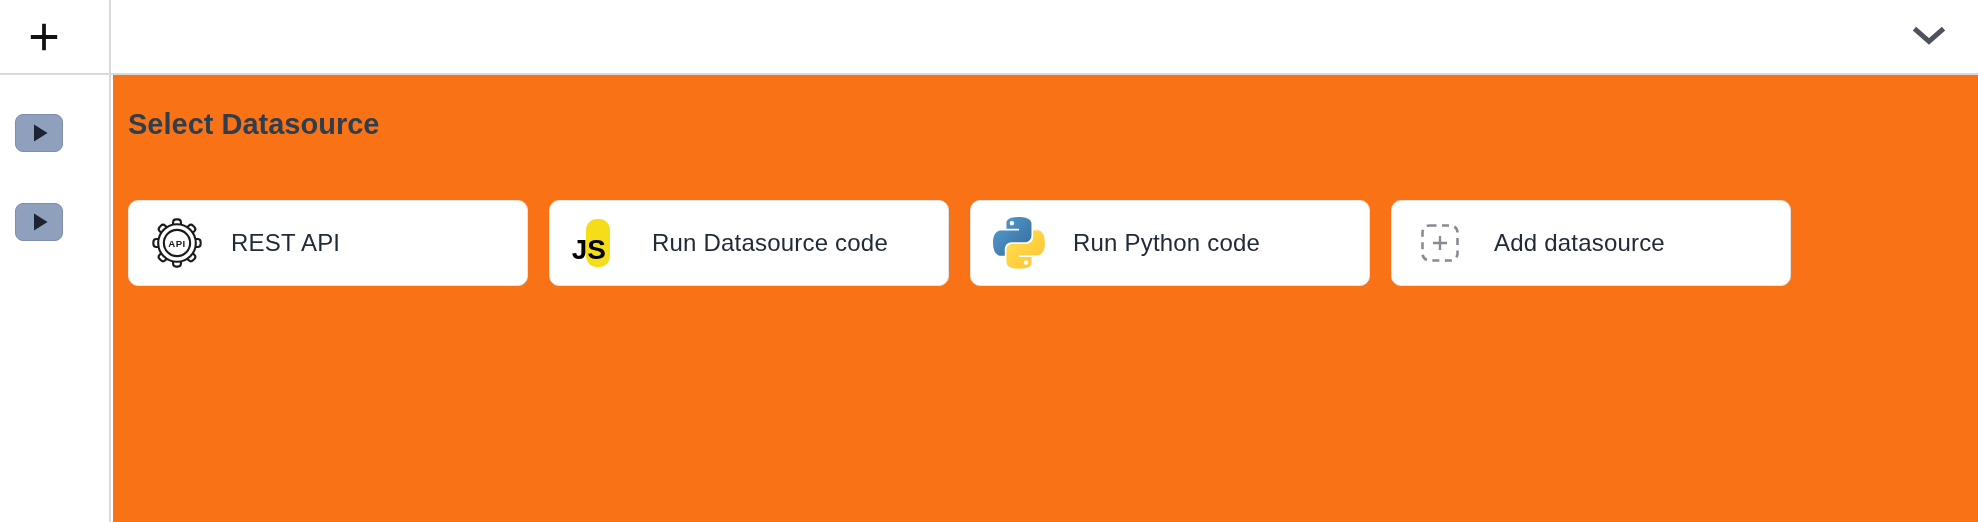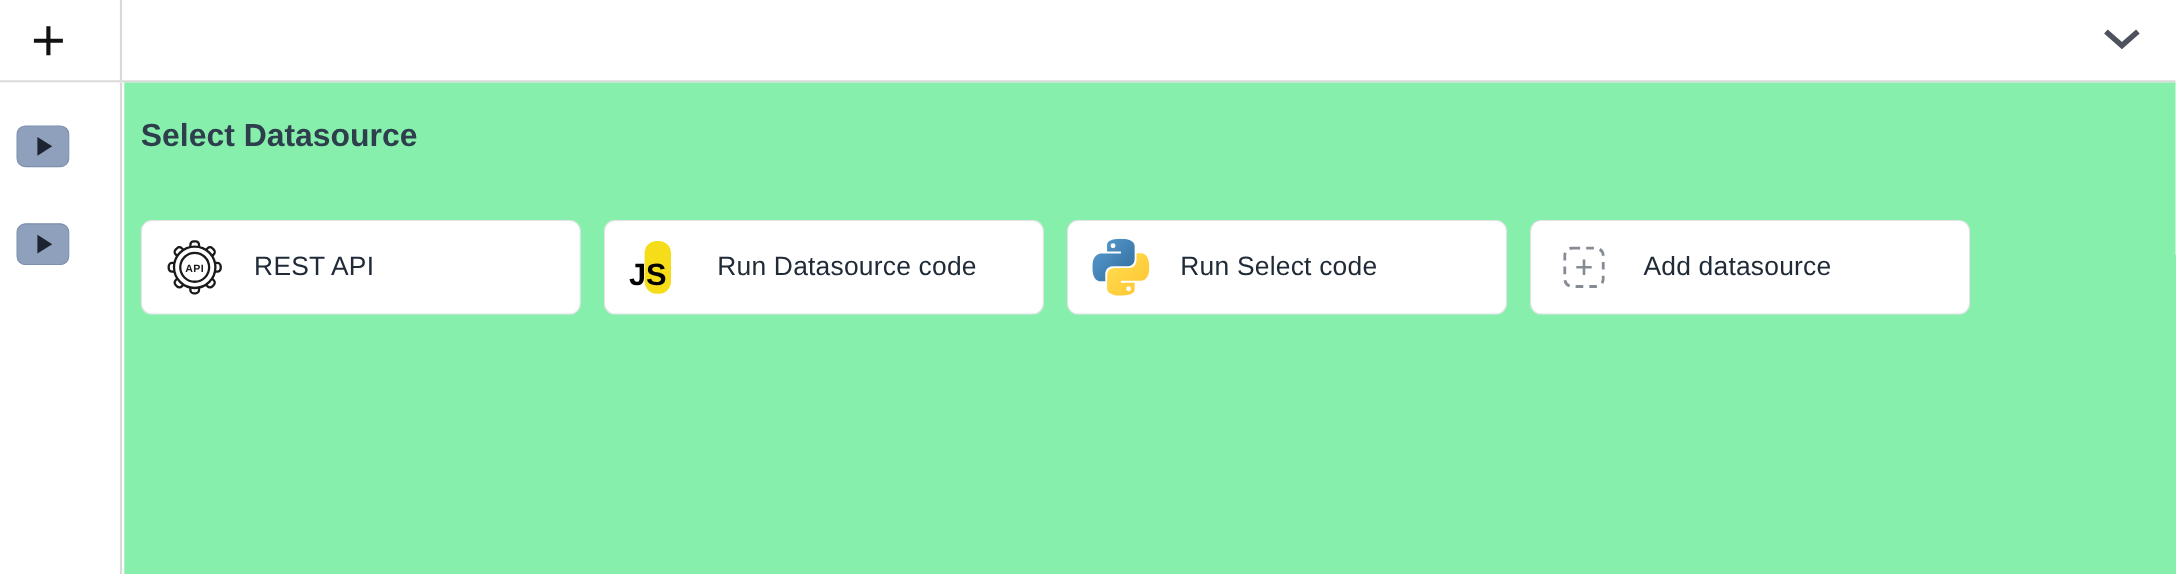--- a/index.html
+++ b/index.html
@@ -17,21 +17,21 @@
   
   .sidebar{position:absolute;left:0;top:75px;width:111px;height:447px;box-sizing:border-box;
     border-right:2px solid #d9d9d9;background:#fff;}
   .run-btn{position:absolute;left:15px;width:48px;height:38px;box-sizing:border-box;
     background:#8fa0bc;border:1px solid #7d8fac;border-radius:8px;cursor:pointer;
     display:flex;align-items:center;justify-content:center;}
   .run-btn svg{margin-left:3px;}
   .run-btn-1{top:39px;}
   .run-btn-2{top:128px;}
   
-  .content{position:absolute;left:113px;top:75px;right:0;bottom:0;background:#86efac;}
+  .content{position:absolute;left:113px;top:75px;right:0;bottom:0;background:#f97316;}
   .heading{position:absolute;left:15px;top:34px;margin:0;font-size:29px;line-height:1.1;
     font-weight:700;color:#2e3e4c;}
   .cards{position:absolute;left:15px;top:125px;display:flex;gap:21px;}
   .card{width:400px;height:86px;box-sizing:border-box;background:#fff;
     border:1.5px solid #e3e3e5;border-radius:10px;cursor:pointer;
     display:flex;align-items:center;padding-left:20px;gap:26px;}
   .card-icon{width:56px;height:56px;flex:0 0 56px;display:flex;align-items:center;justify-content:center;}
   .card-label{font-size:24px;color:#212b38;letter-spacing:.2px;white-space:nowrap;}
   .js-badge{width:24px;height:48px;background:#f5de19;border-radius:11px;box-sizing:border-box;
     display:flex;align-items:flex-end;justify-content:flex-end;padding:0 4px 3px 0;
@@ -121,21 +121,21 @@
               </linearGradient>
               <linearGradient id="pyYellow" x1="1" y1="1" x2="0" y2="0">
                 <stop offset="0" stop-color="#FFC331"></stop>
                   <stop offset="1" stop-color="#FFE052"></stop>
               </linearGradient>
             </defs>
             <path fill="url(#pyBlue)" d="M126.916.072c-64.832 0-60.784 28.115-60.784 28.115l.072 29.128h61.868v8.745H41.631S.145 61.355.145 126.77c0 65.417 36.21 63.097 36.21 63.097h21.61v-30.356s-1.165-36.21 35.632-36.21h61.362s34.475.557 34.475-33.319V33.97S194.67.072 126.916.072zM92.802 19.66a11.12 11.12 0 0 1 11.13 11.13 11.12 11.12 0 0 1-11.13 11.13 11.12 11.12 0 0 1-11.13-11.13 11.12 11.12 0 0 1 11.13-11.13z"></path>
             <path fill="url(#pyYellow)" d="M128.757 254.126c64.832 0 60.784-28.115 60.784-28.115l-.072-29.127H127.6v-8.745h86.441s41.486 4.705 41.486-60.712c0-65.416-36.21-63.096-36.21-63.096h-21.61v30.355s1.165 36.21-35.632 36.21h-61.362s-34.475-.557-34.475 33.32v56.013s-5.235 33.897 62.518 33.897zm34.114-19.586a11.12 11.12 0 0 1-11.13-11.13 11.12 11.12 0 0 1 11.13-11.131 11.12 11.12 0 0 1 11.13 11.13 11.12 11.12 0 0 1-11.13 11.13z"></path>
           </svg>
         </span>
-        <span class="card-label">Run Select code</span>
+        <span class="card-label">Run Python code</span>
       </div>
 
       <div class="card">
         <span class="card-icon">
           <svg width="38" height="38" viewBox="0 0 38 38">
             <rect x="1.5" y="1.5" width="35" height="35" rx="7" fill="none" stroke="#878c94" stroke-width="2.6" stroke-dasharray="7 5.5"></rect>
             <path d="M19 12v14M12 19h14" stroke="#878c94" stroke-width="2.4" fill="none"></path>
           </svg>
         </span>
         <span class="card-label">Add datasource</span>

